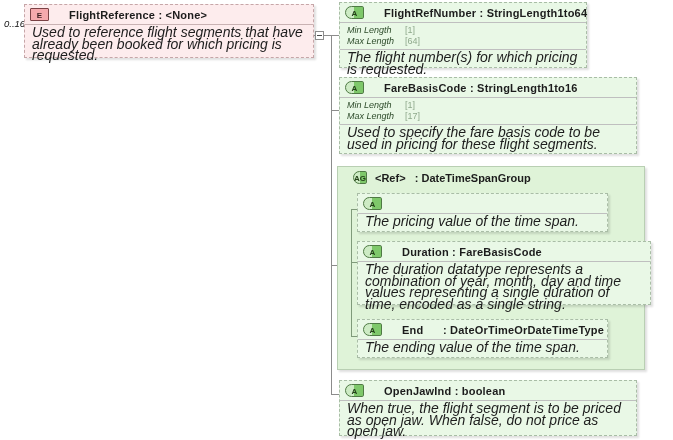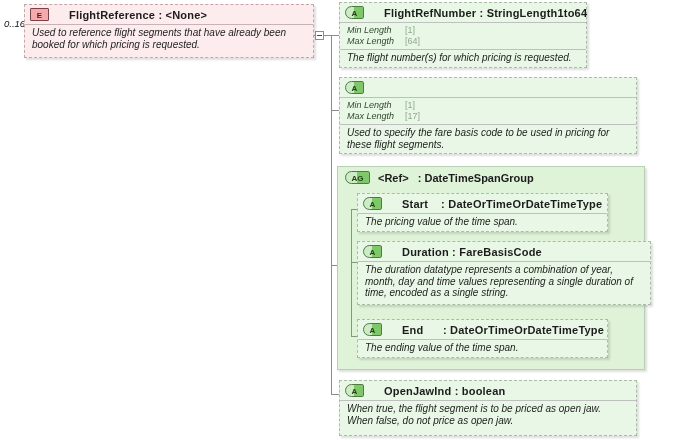--- a/index.html
+++ b/index.html
@@ -70,21 +70,22 @@
     background: linear-gradient(to right, #cdebc4 0%, #cdebc4 48%, #7ec86a 48%, #7ec86a 100%);
     border: 1px solid #4f7a44;
     border-radius: 7px 2px 2px 7px;
     color: #234018;
   }
   .badge.ag {
     background: linear-gradient(to right, #cdebc4 0%, #cdebc4 48%, #7ec86a 48%, #7ec86a 100%);
     border: 1px solid #4f7a44;
     border-radius: 7px 2px 2px 7px;
     color: #234018;
-    width: 25px;
+    width: 14px;
+    margin-left: 8px;
   }
 
   
   .facets {
     border-top: 1px solid #bfbfbf;
     padding: 2px 6px 2px 7px;
   }
   .facet-row {
     display: flex;
     font-size: 9px;
@@ -99,21 +100,21 @@
   }
   .facet-val {
     color: #8fa98c;
     font-size: 9px;
   }
 
   
   .annot {
     border-top: 1px solid #bfbfbf;
     padding: 2px 7px 3px 7px;
-    font-size: 10px;
+    font-size: 14px;
     line-height: 11.5px;
     font-style: italic;
     color: #1d1d1d;
   }
   .node.elem .annot { border-top-color: #c9b2b3; }
 
   
   .group-box {
     position: absolute;
     box-sizing: border-box;
@@ -209,20 +210,21 @@
       <span class="facet-name">Max Length</span>
       <span class="facet-val">[64]</span>
     </div>
   </div>
   <div class="annot">The flight number(s) for which pricing is requested.</div>
 </div>
 
 <div class="node attr" style="left:339px; top:77px; width:298px; height:77px;">
   <div class="node-head">
     <span class="badge a">A</span>
+    <span class="node-title"><span>FareBasisCode</span>&nbsp;<span class="sep">:</span>&nbsp;<span>StringLength1to16</span></span>
   </div>
   <div class="facets">
     <div class="facet-row">
       <span class="facet-name">Min Length</span>
       <span class="facet-val">[1]</span>
     </div>
     <div class="facet-row">
       <span class="facet-name">Max Length</span>
       <span class="facet-val">[17]</span>
     </div>
@@ -238,21 +240,20 @@
 </div>
 
 <div class="line-v inner" style="left:351px; top:209px; height:127px;"></div>
 <div class="line-h inner" style="left:351px; top:209px; width:7px;"></div>
 <div class="line-h inner" style="left:351px; top:262px; width:7px;"></div>
 <div class="line-h inner" style="left:351px; top:336px; width:7px;"></div>
 
 <div class="node attr" style="left:357px; top:193px; width:251px; height:39px;">
   <div class="node-head">
     <span class="badge a">A</span>
-    <span class="node-title"><span>Start</span>&nbsp;&nbsp;&nbsp;&nbsp;<span class="sep">:</span>&nbsp;<span>DateOrTimeOrDateTimeType</span></span>
   </div>
   <div class="annot">The pricing value of the time span.</div>
 </div>
 
 <div class="node attr" style="left:357px; top:241px; width:294px; height:64px;">
   <div class="node-head">
     <span class="badge a">A</span>
     <span class="node-title"><span>Duration</span>&nbsp;<span class="sep">:</span>&nbsp;<span>FareBasisCode</span></span>
   </div>
   <div class="annot">The duration datatype represents a combination of year, month, day and time values representing a single duration of time, encoded as a single string.</div>

